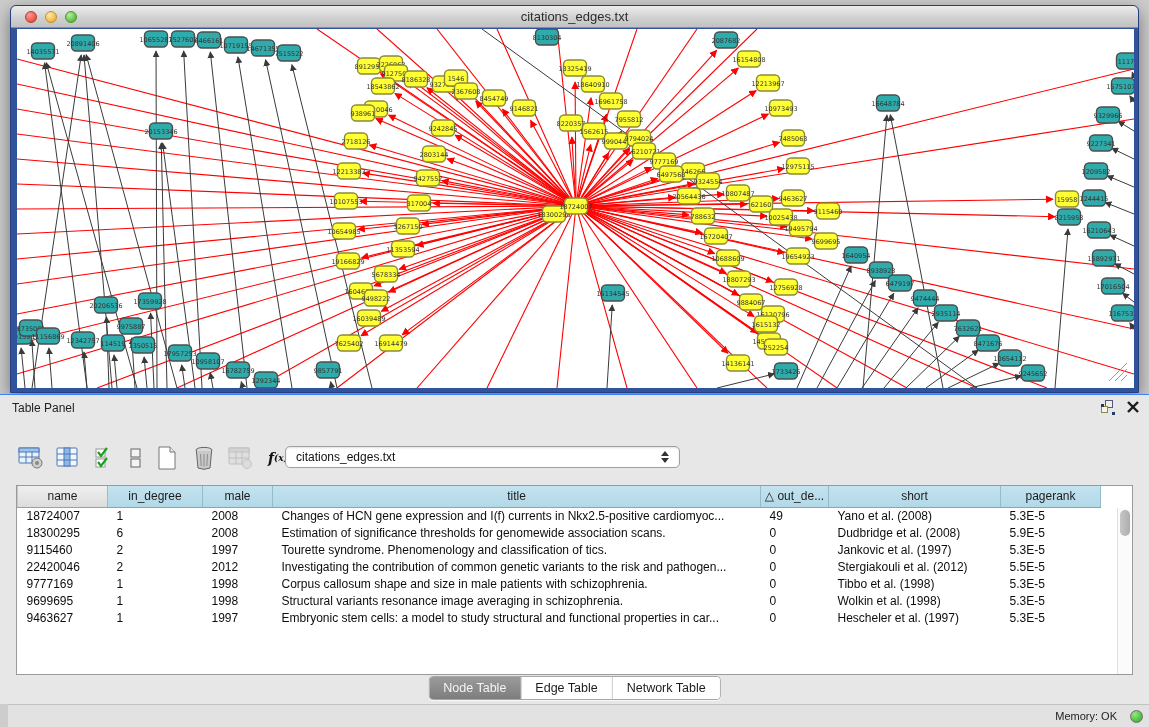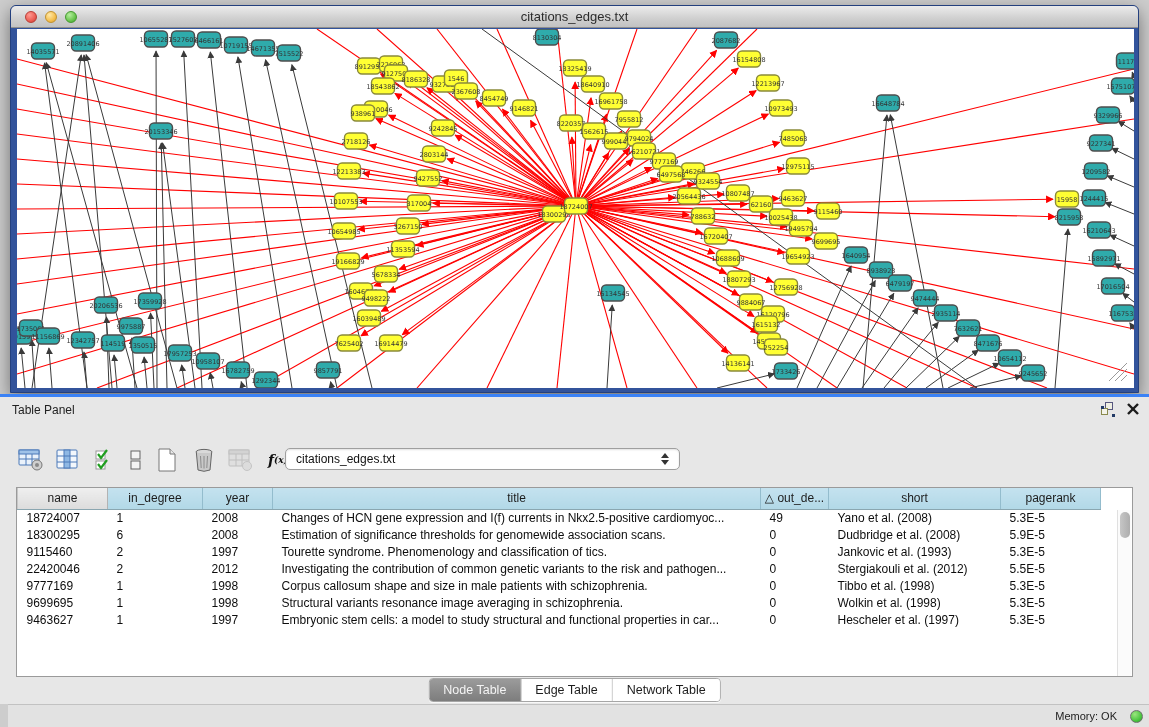--- a/index.html
+++ b/index.html
@@ -21,21 +21,21 @@
   .light.g { background:radial-gradient(circle at 35% 30%, #b6eea0,#6ac64f 60%,#3f9e2f); border:1px solid #45992f;}
   .net-canvas { position:absolute; left:6px; top:23px; width:1117px; height:359px; background:#ffffff; overflow:hidden; }
   .net-canvas svg { display:block; width:100%; height:100%; }
   .er { stroke:#ff0000; stroke-width:1.1; }
   .eb { stroke:#3a3a3a; stroke-width:1; }
   .grip { stroke:#9a9a9a; stroke-width:1; }
   .nlab { font-family:"DejaVu Sans", sans-serif; font-size:6.5px; fill:#333; text-anchor:middle; }
 
   
   .table-panel { position:absolute; left:0; top:394px; width:1149px; height:310px;
-    background:#e7e7e7; border-top:3px solid #3b82f6; }
+    background:#e7e7e7; border-top:1px solid #3b82f6; }
   .panel-head { height:26px; position:relative; }
   .panel-title { position:absolute; left:12px; top:6px; font-size:12px; color:#222; }
   .panel-btns { position:absolute; right:10px; top:5px; display:flex; gap:12px; align-items:center; }
   .float-ic { position:relative; width:14px; height:14px; }
   .float-ic .sq1 { position:absolute; left:4px; top:0; width:8px; height:8px; border:1px solid #56567e; background:#efefe2; }
   .float-ic .sq2 { position:absolute; left:0; top:6px; width:7px; height:7px; border:1px solid #8a8a4e; background:#f4f4ea; }
   .dotm { position:absolute; width:3px; height:3px; background:#223a66; }
 
   .toolbar { position:absolute; left:18px; top:48px; height:30px; display:flex; align-items:center; gap:11px; }
   .tool { width:26px; height:26px; display:flex; align-items:center; justify-content:center; }
@@ -837,21 +837,21 @@
           <col class="c3">
           <col class="c4">
           <col class="c5">
           <col class="c6">
           <col class="c7">
         </colgroup>
       <thead>
         <tr>
           <th class="namecol">name</th>
           <th>in_degree</th>
-          <th>year</th>
+          <th>male</th>
           <th>title</th>
           <th>△ out_de...</th>
           <th>short</th>
           <th>pagerank</th>
         </tr>
       </thead>
       <tbody id="table-body">
           <tr>
             <td>18724007</td>
             <td>1</td>
@@ -869,21 +869,21 @@
             <td>0</td>
             <td>Dudbridge et al. (2008)</td>
             <td>5.9E-5</td>
           </tr>
           <tr>
             <td>9115460</td>
             <td>2</td>
             <td>1997</td>
             <td>Tourette syndrome. Phenomenology and classification of tics.</td>
             <td>0</td>
-            <td>Jankovic et al. (1993)</td>
+            <td>Jankovic et al. (1997)</td>
             <td>5.3E-5</td>
           </tr>
           <tr>
             <td>22420046</td>
             <td>2</td>
             <td>2012</td>
             <td>Investigating the contribution of common genetic variants to the risk and pathogen...</td>
             <td>0</td>
             <td>Stergiakouli et al. (2012)</td>
             <td>5.5E-5</td>

